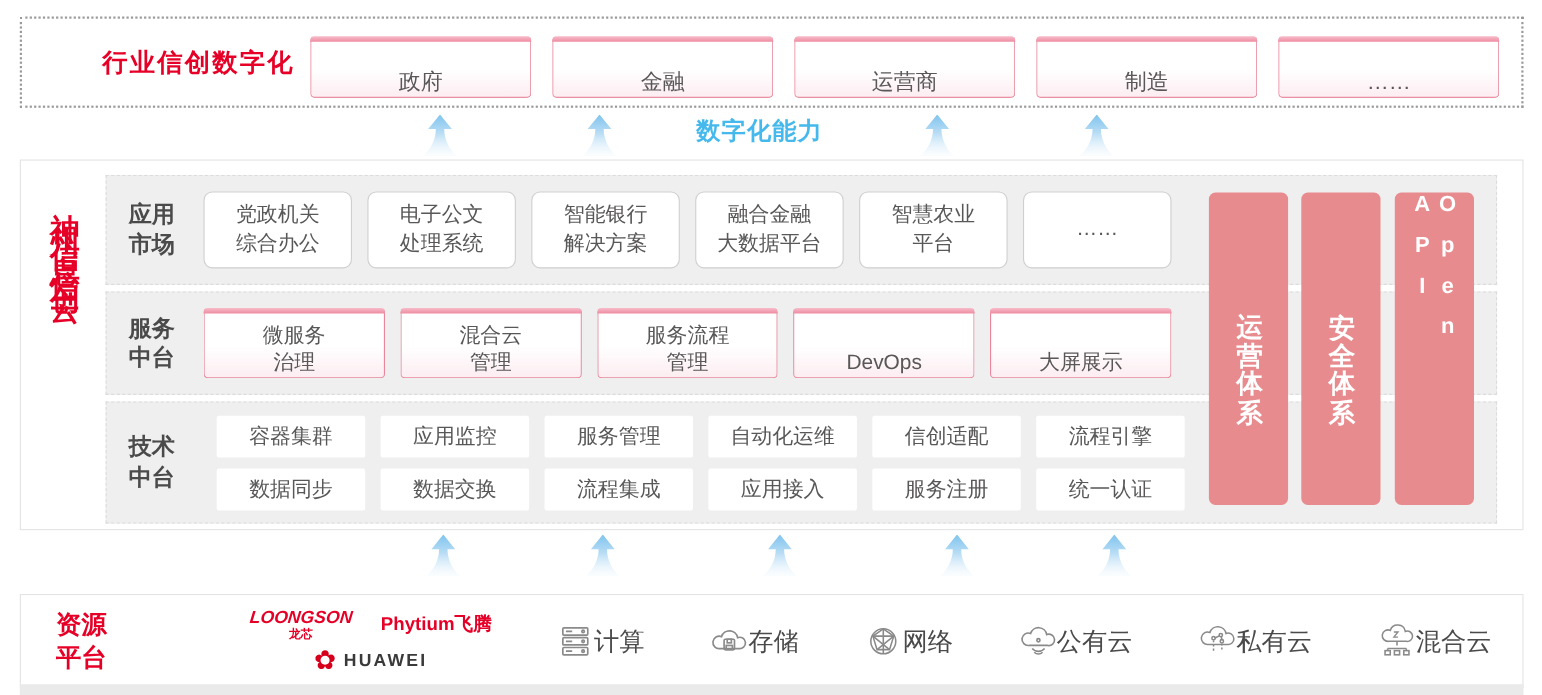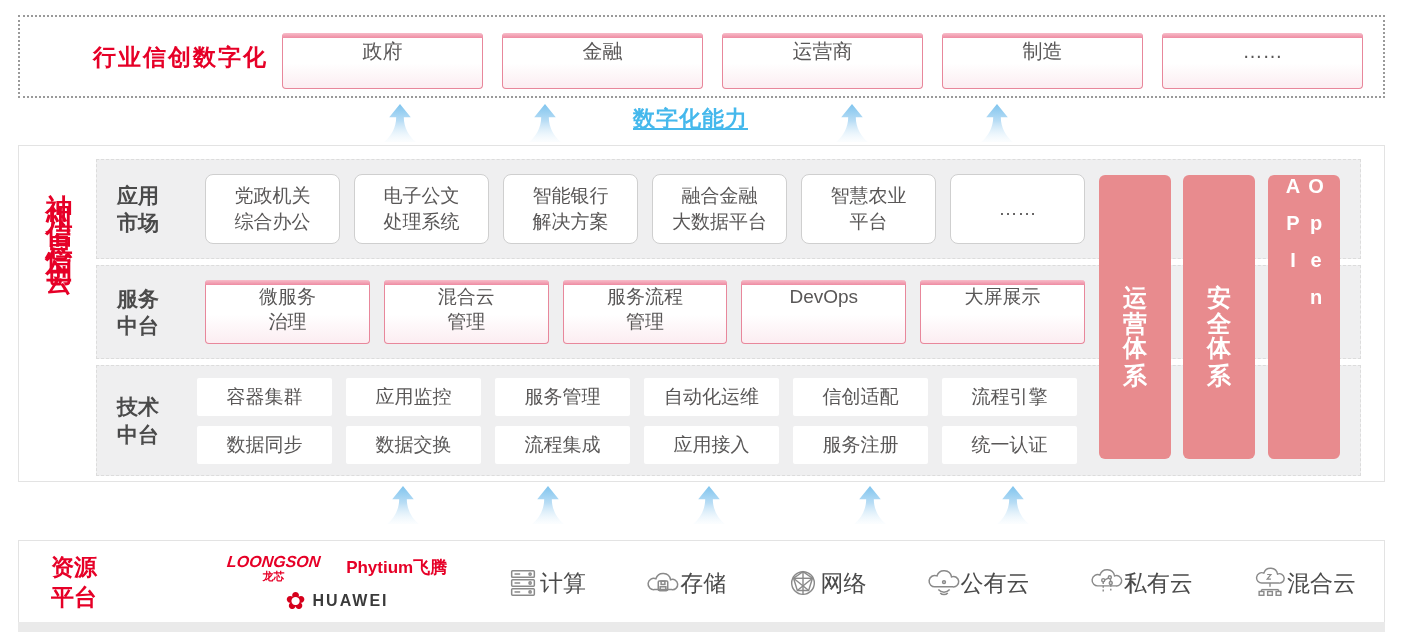--- a/index.html
+++ b/index.html
@@ -15,37 +15,37 @@
   body{
     width:1402px;height:632px;position:relative;background:#fff;
     font-family:"Liberation Sans", sans-serif;overflow:hidden;
   }
   
   .top-section{position:absolute;left:18px;top:15px;width:1367px;height:83px;border:2px dotted #9a9a9a;}
   .top-label{position:absolute;left:45px;top:50%;transform:translateY(-50%);font-size:23px;font-weight:bold;color:var(--red);letter-spacing:2px;margin-left:28px;}
   .top-boxes{position:absolute;left:262px;top:16px;right:20px;height:56px;display:flex;gap:19px;}
   .pinkbox{flex:1;position:relative;border:1px solid var(--pink-border);border-top:none;border-radius:4px;
     background:linear-gradient(180deg,#ffffff 55%,#fcedf1 100%);
-    display:flex;flex-direction:column;align-items:center;justify-content:flex-start;
+    display:flex;flex-direction:column;align-items:center;justify-content:flex-end;
     color:var(--txt);font-size:20px;line-height:1.3;padding-top:5px;}
   .pinkbox::before{content:"";position:absolute;top:0;left:-1px;right:-1px;height:5px;
     background:linear-gradient(180deg,#f7bcc9,#ee8ba2);border-radius:4px 4px 0 0;}
   
-  .cap-label{position:absolute;left:633px;top:104px;font-size:22px;font-weight:bold;color:var(--blue);letter-spacing:1px;text-decoration:underline;}
+  .cap-label{position:absolute;left:633px;top:104px;font-size:22px;font-weight:bold;color:var(--blue);letter-spacing:1px;}
   .arrow{position:absolute;width:46px;height:38px;}
   
   .main-panel{position:absolute;left:18px;top:145px;width:1367px;height:337px;border:1px solid #e3e3e3;background:#fff;}
   .v-title{position:absolute;left:22px;top:26px;writing-mode:vertical-rl;text-orientation:upright;
     font-size:27px;font-weight:bold;color:var(--red);letter-spacing:13px;}
   .row{position:absolute;left:77px;width:1265px;background:var(--row-bg);border:1px dashed #dcdcdc;display:flex;align-items:center;}
   .row1{top:13px;height:100px;}
   .row2{top:119px;height:94px;}
   .row3{top:219px;height:111px;}
   .row-label{width:64px;margin-left:20px;font-size:21px;font-weight:bold;color:var(--label-txt);line-height:1.3;flex:0 0 auto;}
-  .row-boxes{display:flex;gap:14px;width:880px;margin-left:24px;flex:0 0 auto;}
+  .row-boxes{display:flex;gap:14px;width:880px;margin-left:4px;flex:0 0 auto;}
   .appbox{flex:1;height:70px;background:#fff;border:1px solid #cfcfcf;border-radius:8px;
     display:flex;flex-direction:column;align-items:center;justify-content:center;
     font-size:19px;color:var(--txt);line-height:1.35;}
   .svcbox{height:64px;font-size:19px;}
   .tech-grid{display:flex;flex-direction:column;gap:10px;width:880px;margin-left:16px;flex:0 0 auto;}
   .tech-row{display:flex;gap:14px;}
   .techbox{flex:1;height:38px;background:#fff;border-radius:2px;display:flex;align-items:center;justify-content:center;
     font-size:19px;color:var(--txt);}
   .side-bar{position:absolute;top:29px;width:72px;height:284px;background:var(--salmon);border-radius:6px;
     display:flex;align-items:center;justify-content:center;}

